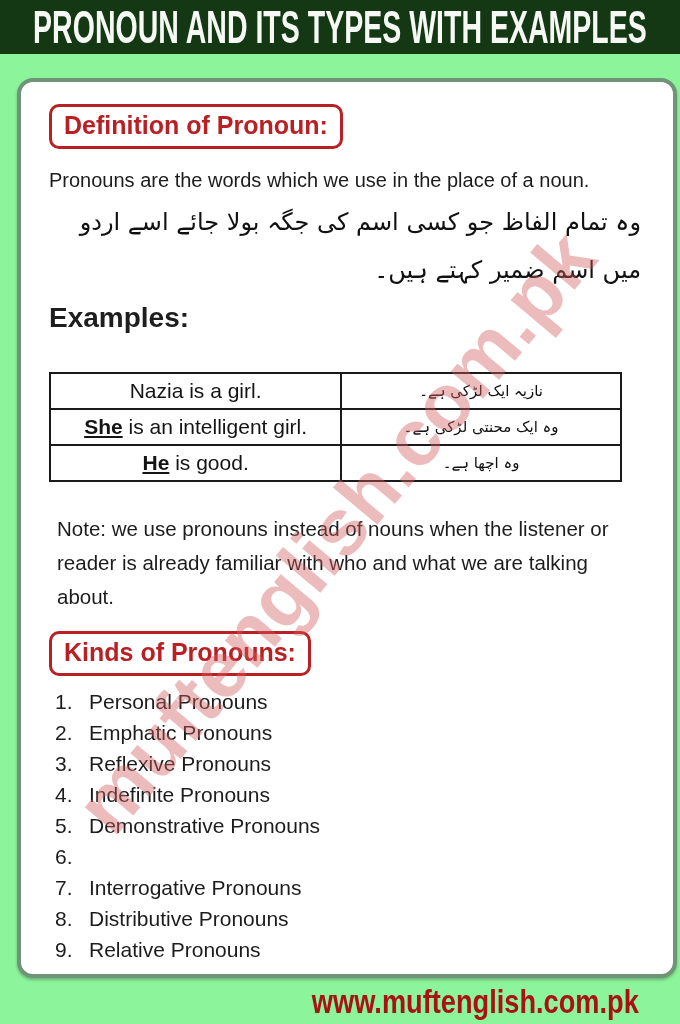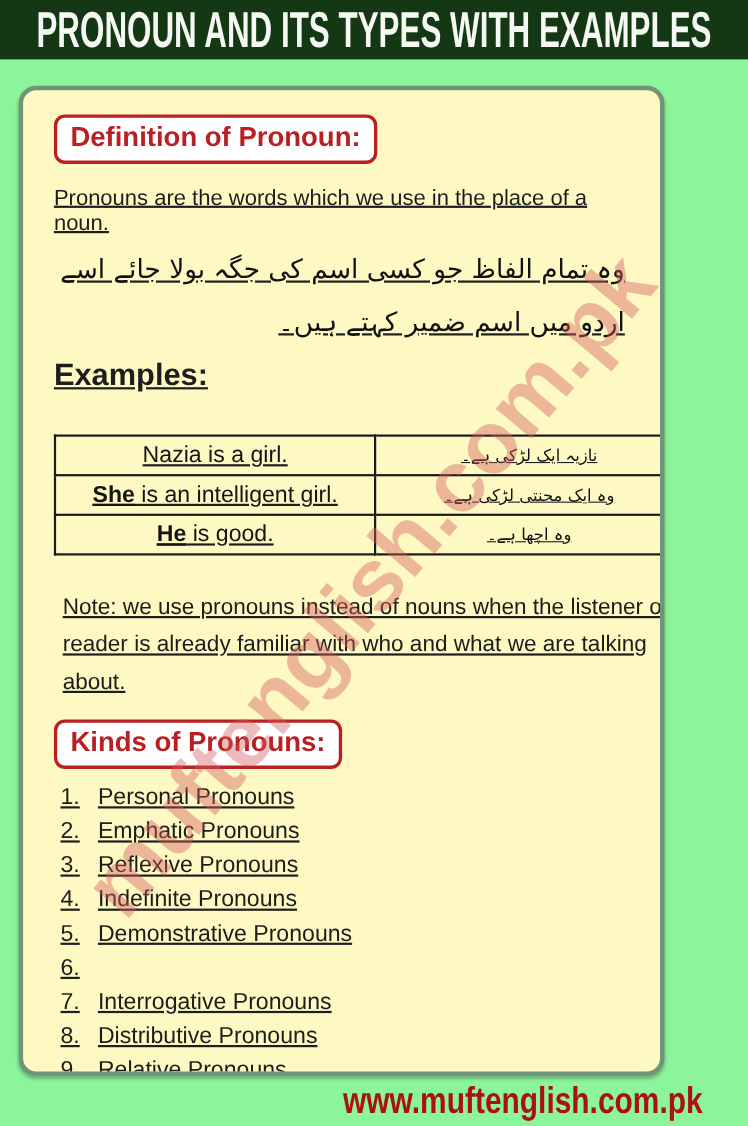--- a/index.html
+++ b/index.html
@@ -29,28 +29,27 @@
     white-space: nowrap;
     letter-spacing: 0px;
     transform: scaleX(0.62);
     transform-origin: center center;
   }
 
   
   .content-card {
     position: absolute;
     left: 17px; top: 78px;
-    width: 587px; height: 900px;
-    background: #fef9c3;
+    width: 660px; height: 900px;
+    background: #ffffff;
     border: 4px solid #6F9478;
     border-radius: 16px;
     padding: 20px 26px 20px 28px;
     overflow: hidden;
     box-shadow: 0 2px 3px rgba(0,0,0,0.25);
-    text-decoration: underline;
   }
 
   
   .red-box {
     display: inline-block;
     border: 3px solid #B82024;
     border-radius: 10px;
     padding: 4px 12px 6px 12px;
     background: #FFFFFF;
     position: relative;

